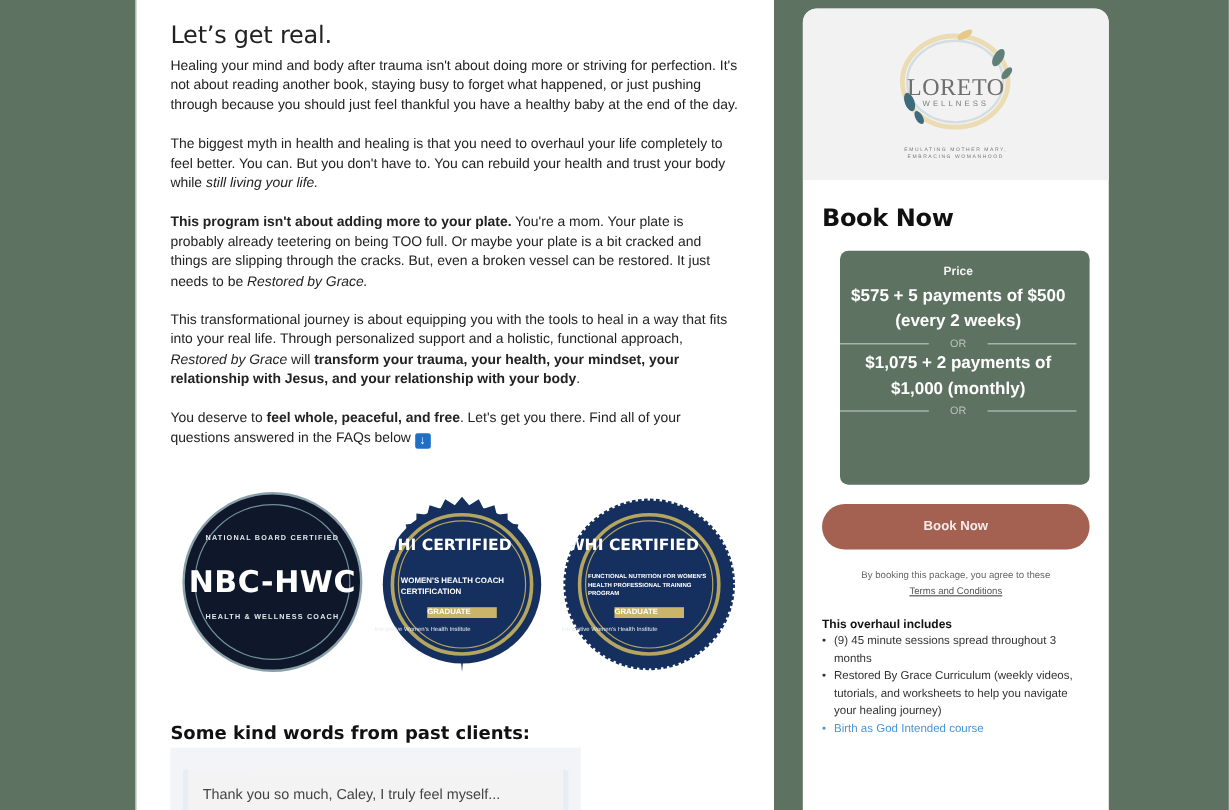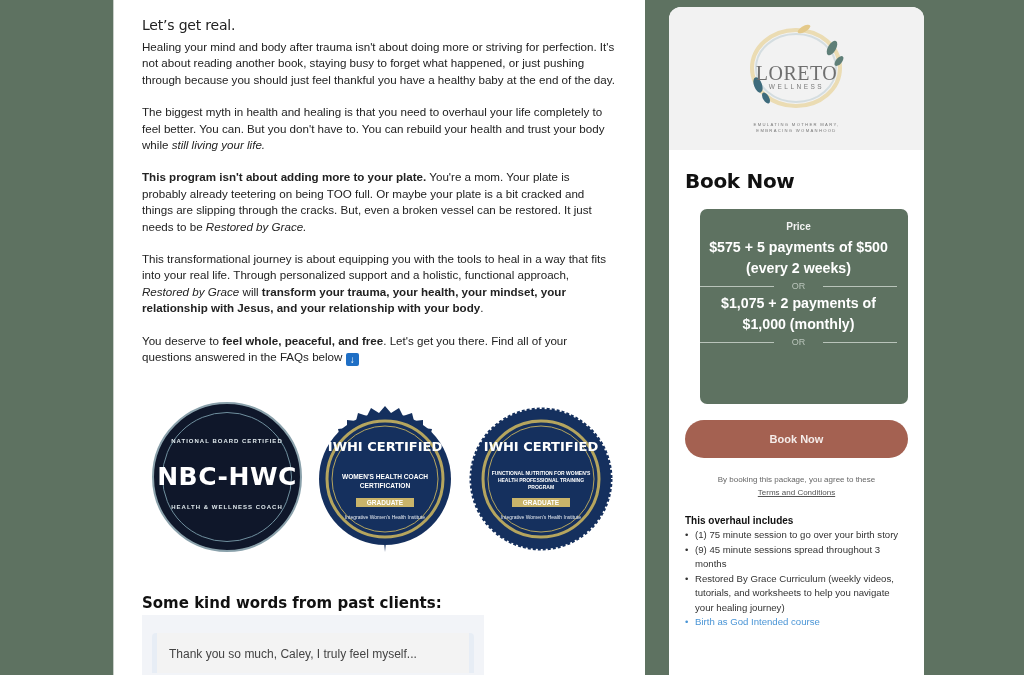--- a/index.html
+++ b/index.html
@@ -5,21 +5,21 @@
     * { box-sizing: border-box; margin: 0; padding: 0; }
     html, body { width: 1024px; height: 675px; overflow: hidden; }
     body { background: #5e7261; font-family: "Liberation Sans", sans-serif; position: relative; }
 
     .main-col {
       position: absolute; left: 113px; top: 0; width: 532px; height: 675px;
       background: #ffffff; border-left: 1px solid #c9cfc9;
       padding: 17px 28px 0 28px; overflow: hidden;
     }
     .intro-heading {
-      font-family: "DejaVu Sans", sans-serif; font-size: 14px; font-weight: normal;
+      font-family: "DejaVu Sans", sans-serif; font-size: 20px; font-weight: normal;
       color: #222; margin-bottom: 6px; letter-spacing: -0.2px;
     }
     .para { font-size: 11.6px; line-height: 16.4px; color: #222; margin-bottom: 16px; }
     .para b { font-weight: bold; }
     .para i { font-style: italic; }
     .arrow-emoji {
       display: inline-block; width: 13px; height: 13px; background: #1f6fc5; color: #fff;
       font-size: 10px; line-height: 13px; text-align: center; border-radius: 2px; vertical-align: -2px;
     }
     .section-heading {
@@ -34,21 +34,21 @@
     .nbc-title { position: absolute; left: 0; right: 0; top: 58px; text-align: center; color: #fff;
       font-family: "DejaVu Sans", sans-serif; font-size: 25px; font-weight: bold; letter-spacing: 0.5px; }
     .nbc-top { position: absolute; left: 0; right: 0; top: 34px; text-align: center; color: #dfe8ec;
       font-size: 6px; font-weight: bold; letter-spacing: 1px; }
     .nbc-bottom { position: absolute; left: 0; right: 0; top: 100px; text-align: center; color: #dfe8ec;
       font-size: 6px; font-weight: bold; letter-spacing: 1px; }
     .iwhi { width: 146px; height: 146px; }
     .iwhi1 { left: 170px; top: 22px; }
     .iwhi2 { left: 326px; top: 22px; }
     .iwhi svg { position: absolute; left: 0; top: 0; }
-    .iwhi-text { position: absolute; left: 0; right: 0; text-align: center; color: #fff; }
+    .iwhi-text { position: absolute; left: 0; right: 0; text-align: left; color: #fff; }
     .iwhi-t1 { top: 34px; font-family: "DejaVu Sans", sans-serif; font-size: 13px; font-weight: bold; line-height: 14px; }
     .iwhi-sub { top: 66px; font-size: 6.6px; font-weight: bold; line-height: 9px; padding: 0 22px; }
     .iwhi-sub.small { font-size: 5px; line-height: 7px; top: 64px; }
     .iwhi-grad { top: 92px; left: 44px; right: 44px; background: #c9b46a; color: #fff; font-size: 6.5px; font-weight: bold; height: 9px; line-height: 9px; }
     .iwhi-inst { top: 108px; font-size: 5px; line-height: 7px; color: #e8ecf2; }
 
     .testimonial-wrap {
       width: 342px; height: 60px; background: #f2f4f8; margin-top: 3px; padding: 18px 10px 0 10px;
     }
     .testimonial-card {
@@ -184,19 +184,18 @@
   <button class="book-button">Book Now</button>
 
   <div class="agree">
     <div>By booking this package, you agree to these</div>
     <a>Terms and Conditions</a>
   </div>
 
   <div class="includes">
     <div class="includes-title">This overhaul includes</div>
     <ul>
-      <li>(1) 75 minute session to go over your birth story</li>
       <li>(9) 45 minute sessions spread throughout 3 months</li>
       <li>Restored By Grace Curriculum (weekly videos, tutorials, and worksheets to help you navigate your healing journey)</li>
       <li class="link">Birth as God Intended course</li>
     </ul>
   </div>
 </div>
 
 </body></html>

